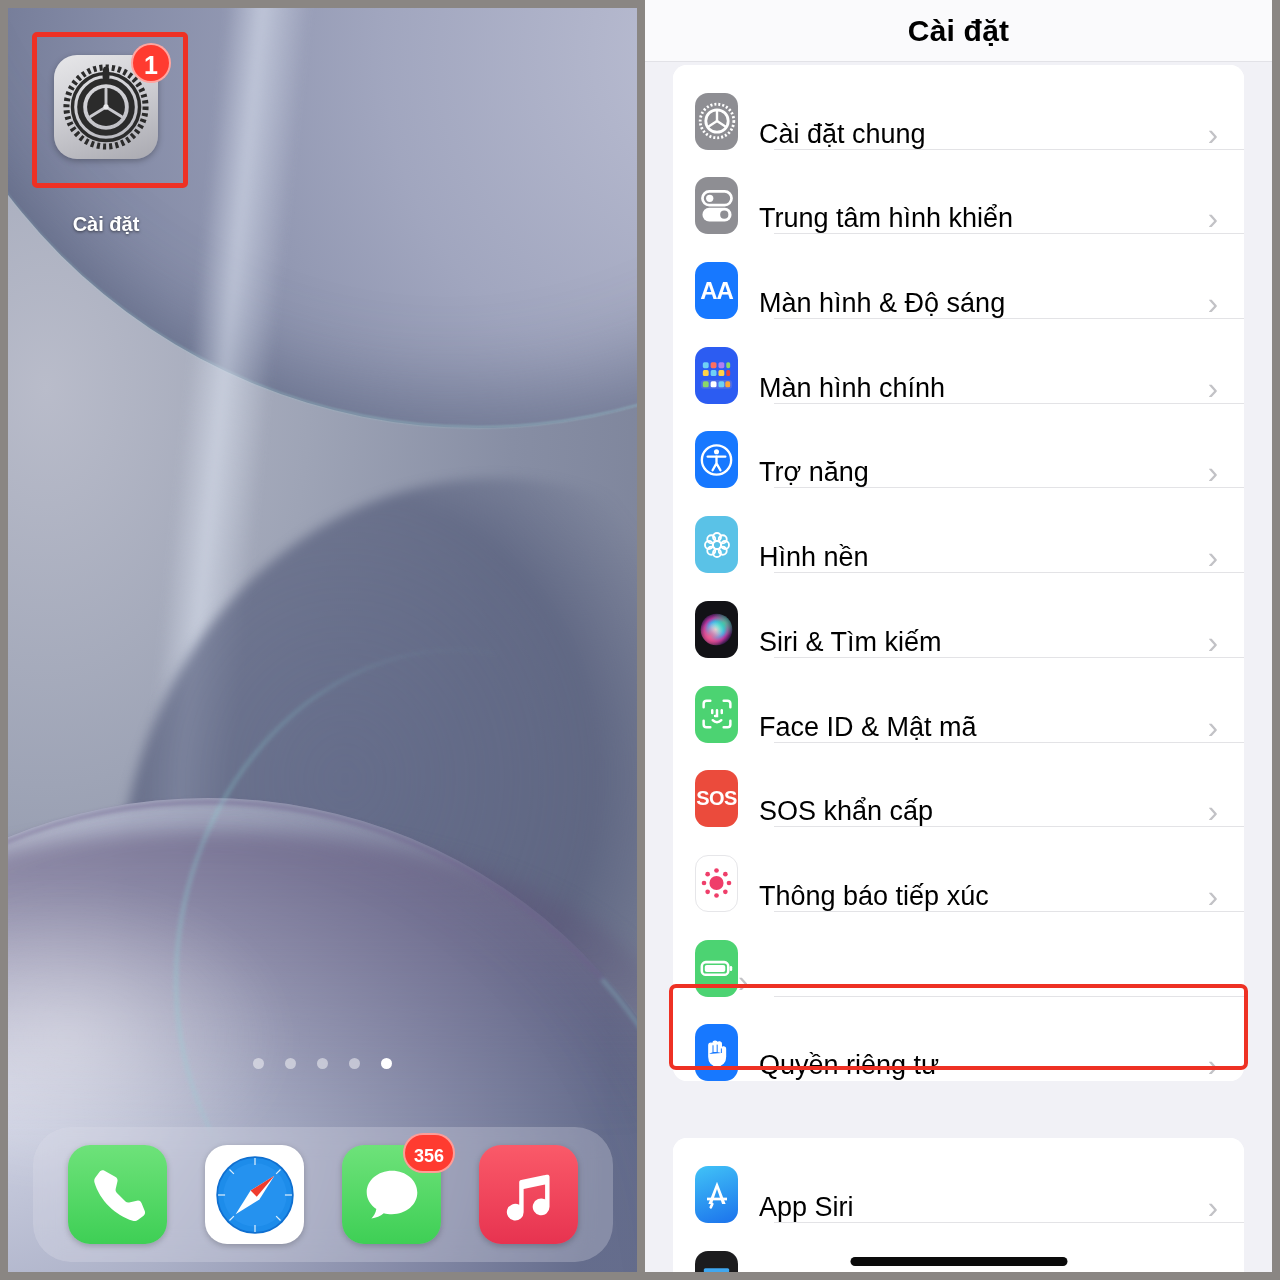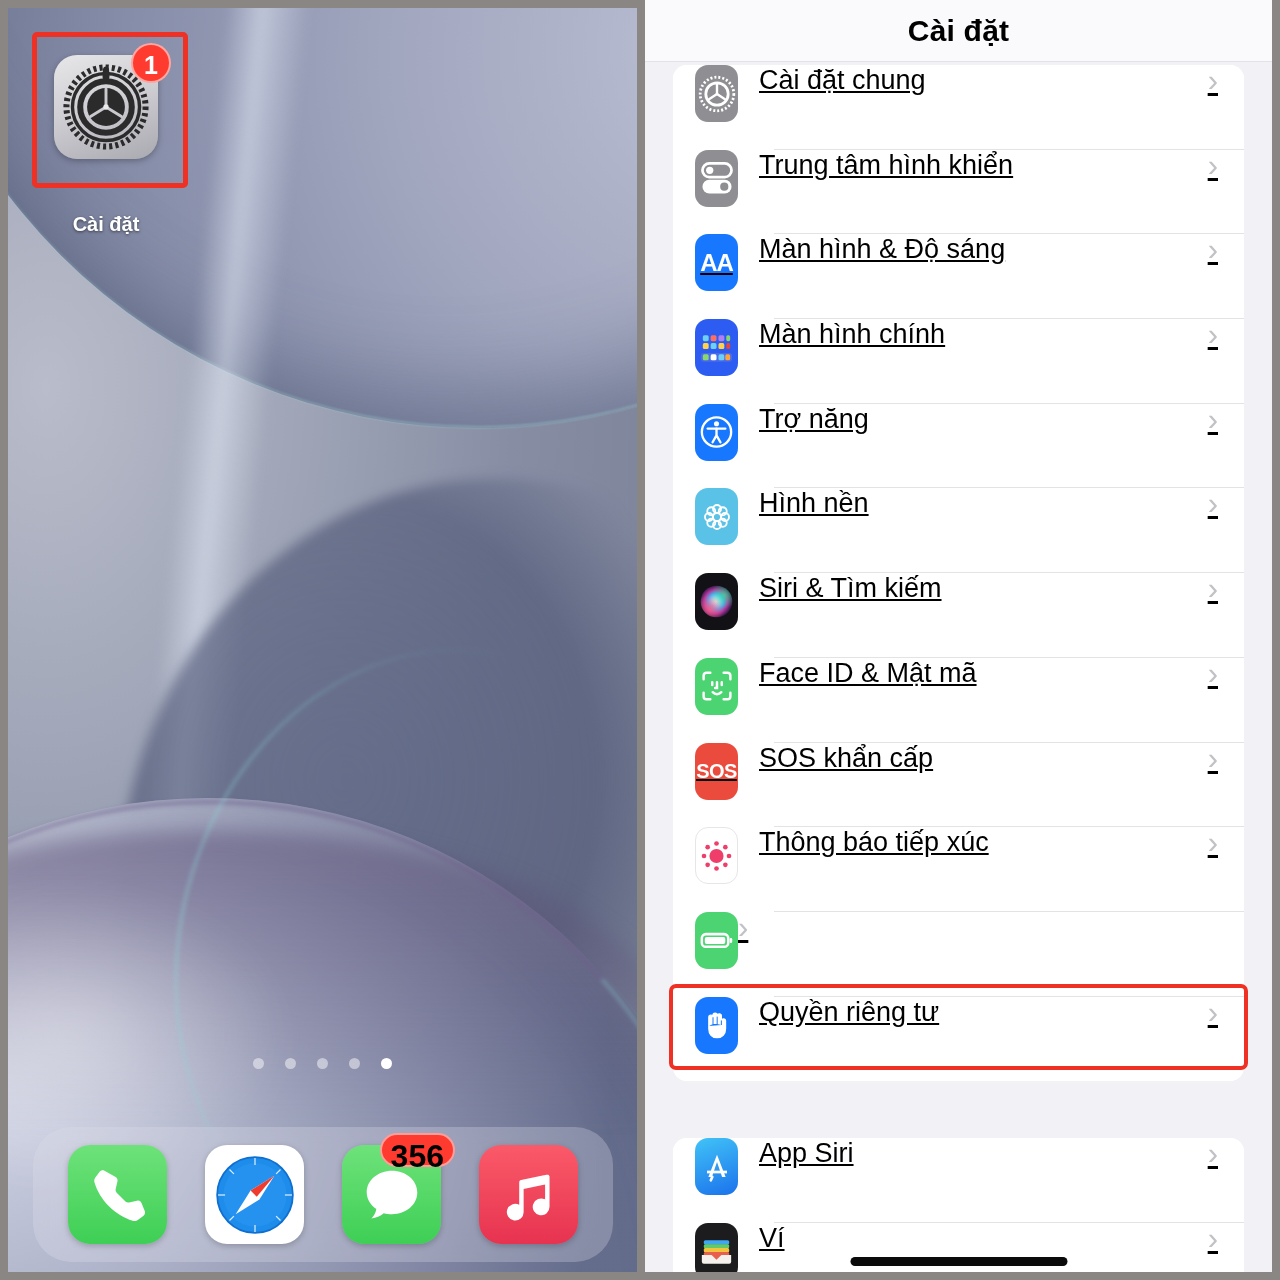--- a/index.html
+++ b/index.html
@@ -117,44 +117,43 @@
     display:flex; align-items:center; justify-content:space-around;
     padding:0 16px; z-index:5;
   }
   .dock-icon{ position:relative; width:99px; height:99px; border-radius:22px; box-shadow:0 2px 6px rgba(0,0,0,.22);
               display:flex; align-items:center; justify-content:center;}
   .ic-phone{ background:linear-gradient(180deg,#6ee27a,#3ecf55); }
   .ic-safari{ background:#fff; }
   .ic-msg{ background:linear-gradient(180deg,#6ee27a,#3ecf55); }
   .ic-music{ background:linear-gradient(180deg,#fa5a69,#e73350); }
   .dock-badge{
-    position:absolute; right:-14px; top:-12px; height:34px; min-width:42px;
-    background:#ff3b30; border-radius:21px; color:#000000; font-size:32px; font-weight:bold;
+    position:absolute; right:-14px; top:-12px; height:40px; min-width:42px;
+    background:#ff3b30; border-radius:21px; color:#ffffff; font-size:18px; font-weight:bold;
     line-height:42px; text-align:center; padding:0 9px; border:2px solid rgba(255,255,255,.5);
   }
 
   
   .settings{
     position:absolute; left:645px; top:0px; width:627px; height:1272px;
     background:#f1f1f6; overflow:hidden;
   }
   .nav{
     height:62px; background:#fafafc; display:flex; align-items:center; justify-content:center;
     border-bottom:1px solid #e2e2e7;
   }
   .nav-title{ font-size:30px; font-weight:bold; color:#000; letter-spacing:.2px;}
   .group{
     background:#fff; margin:0 28px; border-radius:14px; overflow:hidden;
   }
   .group.g1{ margin-top:3px; }
   .gap{ height:57px; }
   .row{
-    display:flex; align-items:flex-start; height:84.7px; padding-left:22px; position:relative;
+    display:flex; align-items:flex-end; height:84.7px; padding-left:22px; position:relative;
     background:#fff;
-    text-decoration:underline;
   }
   .row .sep{
     position:absolute; left:101px; right:0; bottom:0; height:1px; background:#e3e3e6;
   }
   .row:last-child .sep{ display:none; }
   .ricon{
     width:43px; height:57px; border-radius:13px; flex:none;
     display:flex; align-items:center; justify-content:center; overflow:hidden;
   }
   .rlabel{ margin-left:21px; font-size:27px; color:#000; font-weight:500; flex:1; }

